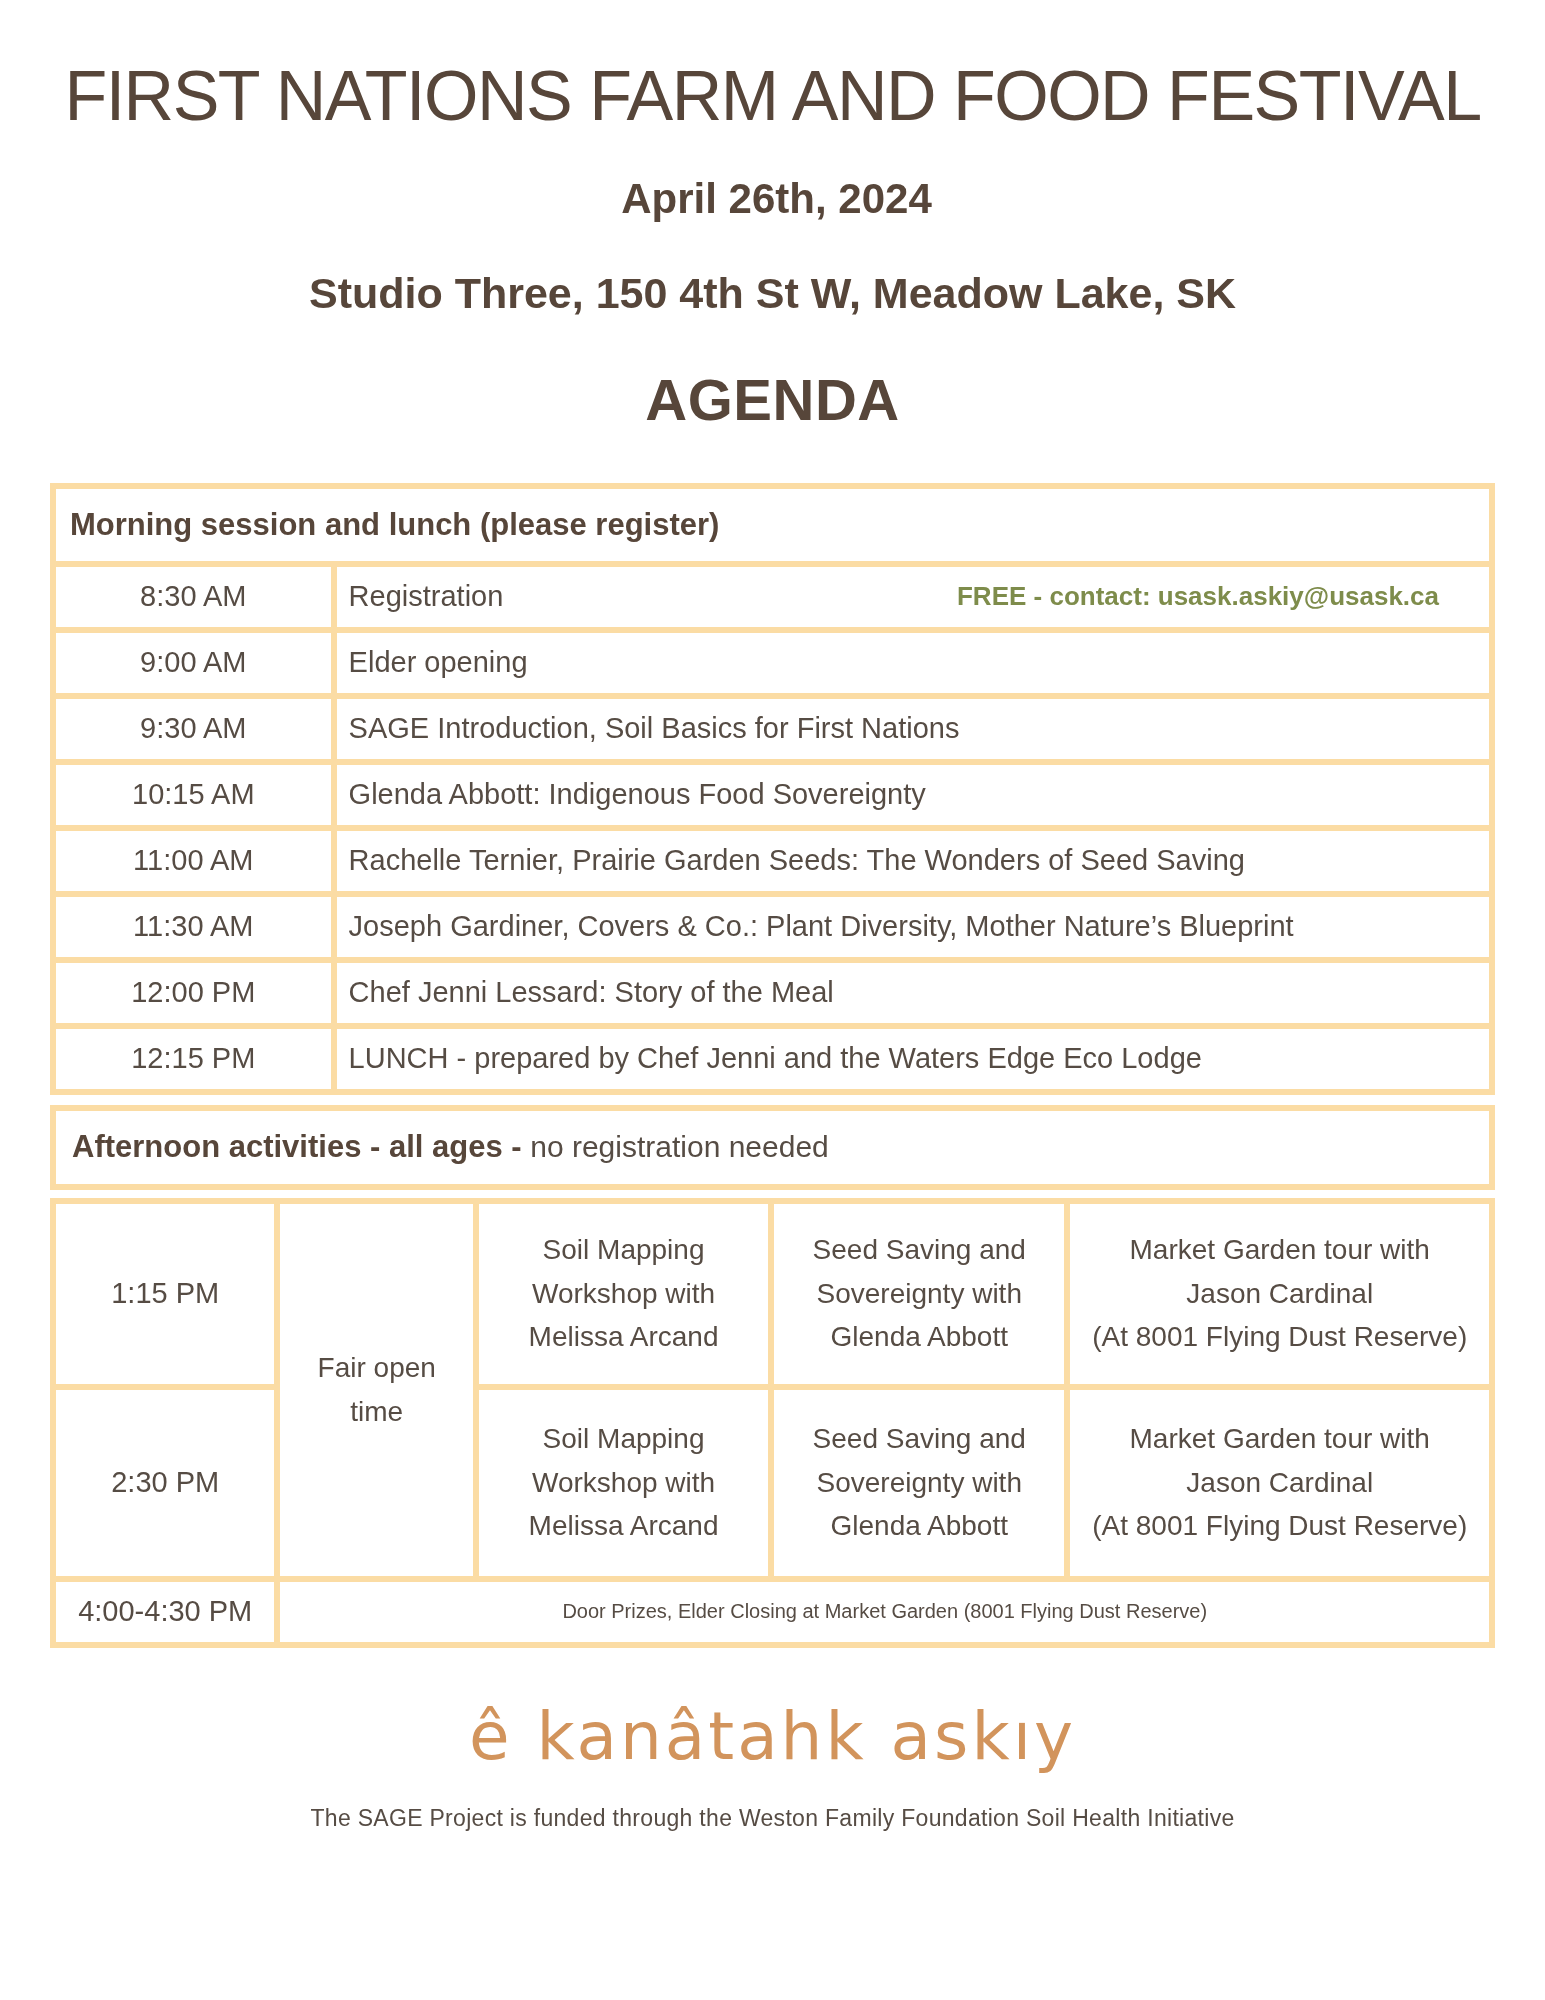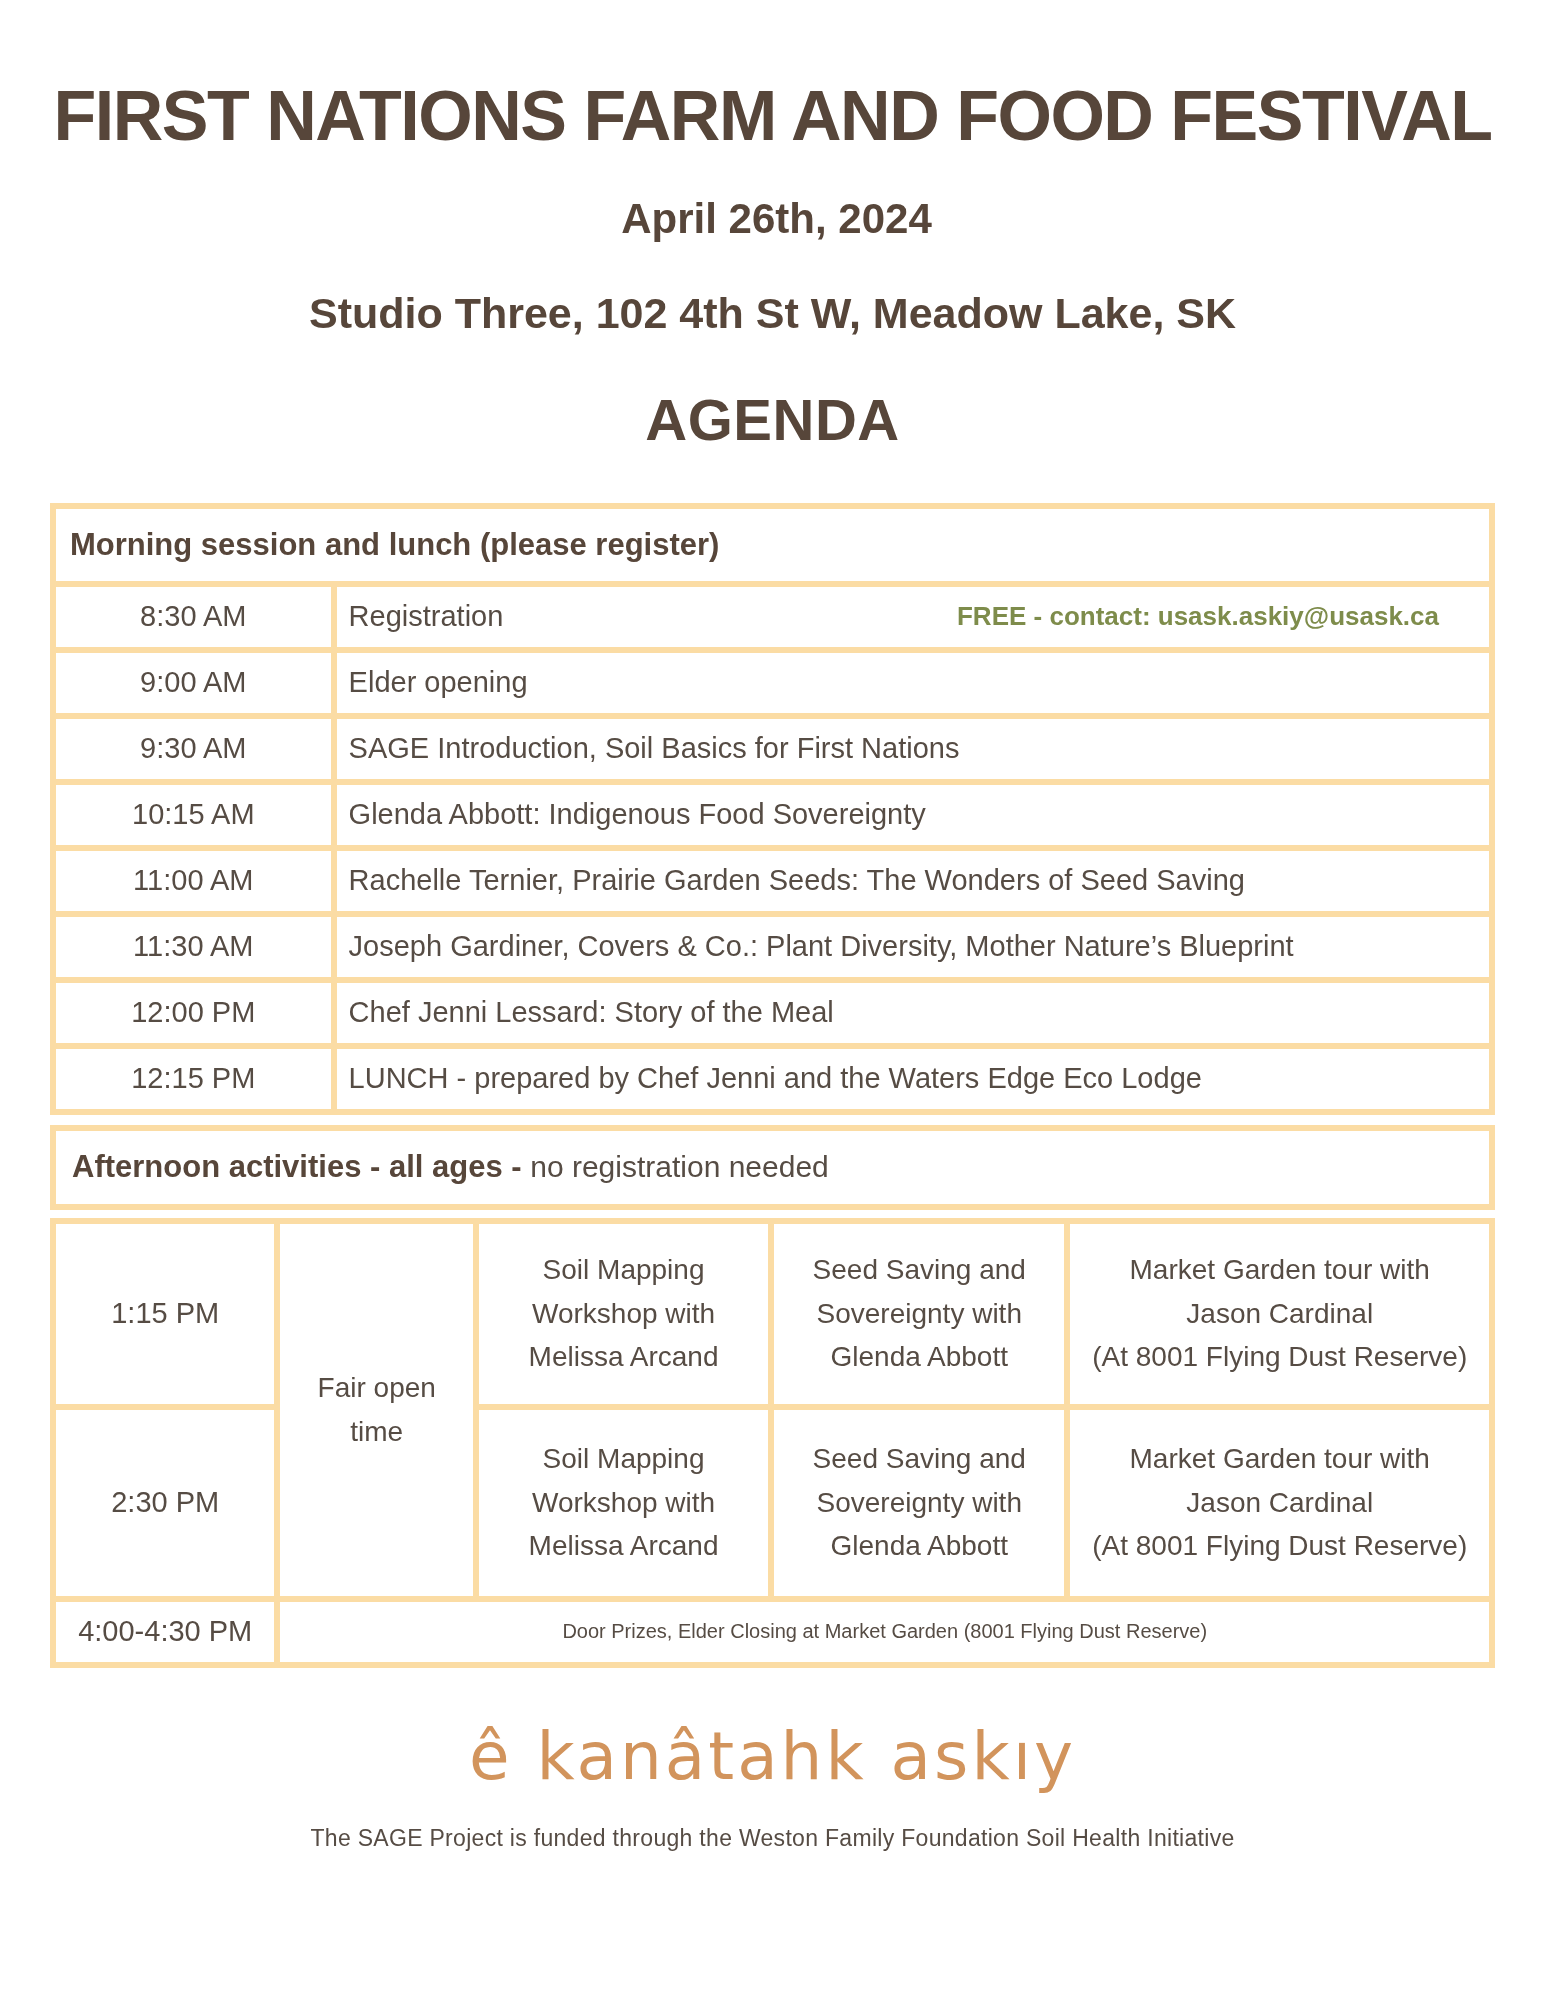--- a/index.html
+++ b/index.html
@@ -17,23 +17,23 @@
     height: 2000px;
     font-family: "Liberation Sans", sans-serif;
     color: var(--body);
     overflow: hidden;
   }
   .page { width: 1545px; height: 2000px; background: var(--bg); }
 
   
   .hdr { text-align: center; color: var(--heading); }
   .title {
-    padding-top: 76px;
+    padding-top: 56px;
     font-size: 70px;
-    font-weight: bold;
+    font-weight: normal;
     letter-spacing: -1.5px;
     white-space: nowrap;
     line-height: 1.15;
   }
   .date     { margin-top: 38px; font-size: 42px; font-weight: bold; padding-left: 8px; }
   .location { margin-top: 46px; font-size: 43px; font-weight: bold; }
   .agenda   { margin-top: 48px; font-size: 58px; font-weight: bold; letter-spacing: 0.5px; }
 
   
   .content { margin: 50px 50px 0 50px; }
@@ -101,21 +101,21 @@
   .funding { margin-top: 30px; font-size: 23px; color: var(--body); letter-spacing: 0.3px; }
 </style>
 </head>
 <body>
 
 <div class="page">
 
   <div class="hdr">
     <div class="title">FIRST NATIONS FARM AND FOOD FESTIVAL</div>
     <div class="date">April 26th, 2024</div>
-    <div class="location">Studio Three, 102 4th St W, Meadow Lake, SK</div>
+    <div class="location">Studio Three, 150 4th St W, Meadow Lake, SK</div>
     <div class="agenda">AGENDA</div>
   </div>
 
   <div class="content">
 
     <table class="morning-table">
       <colgroup>
           <col style="width:19.5%">
           <col style="width:80.5%">
         </colgroup>

